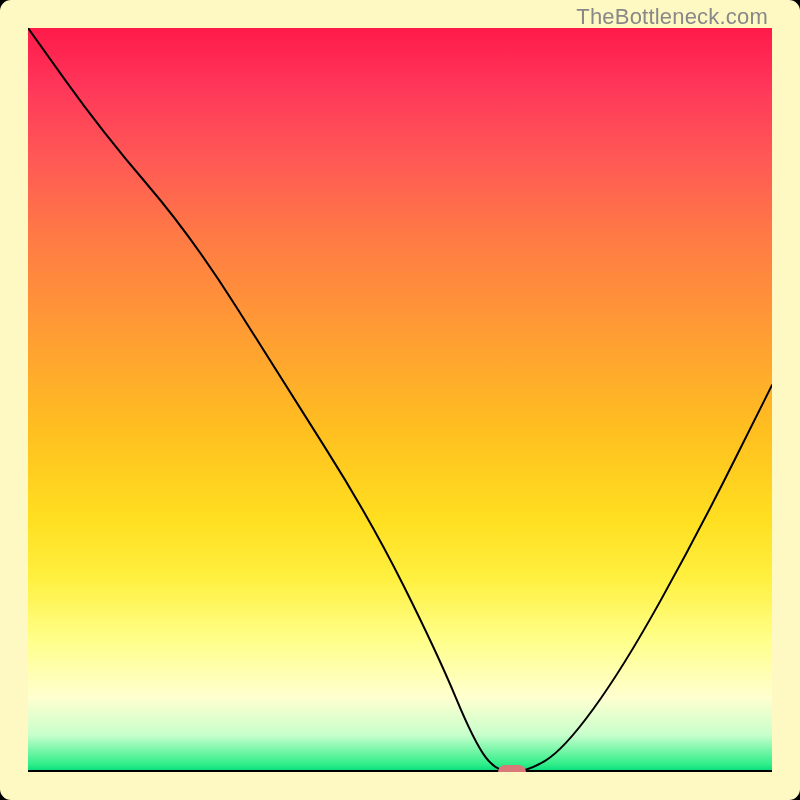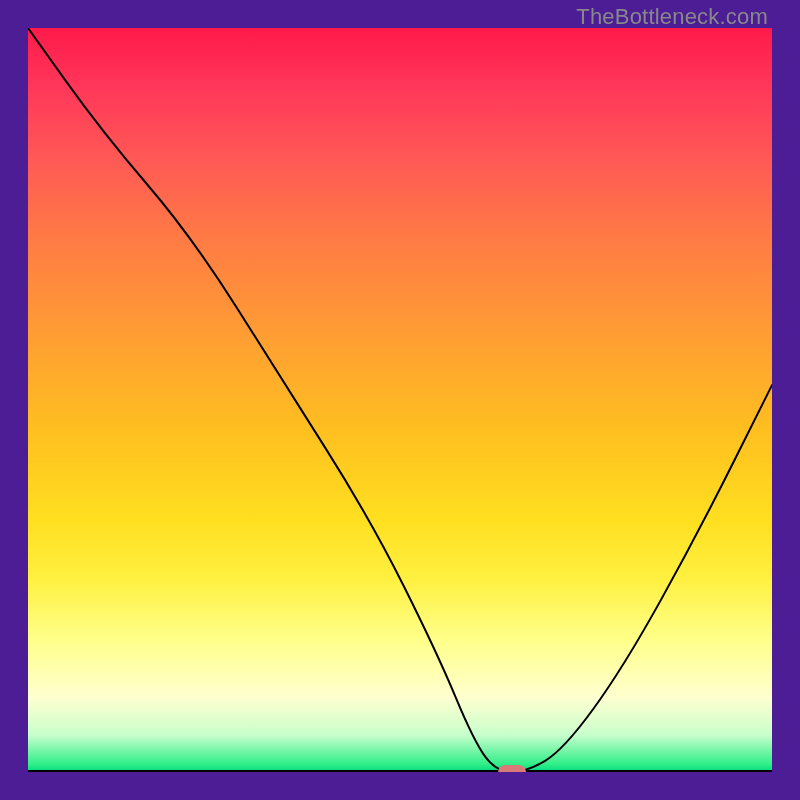--- a/index.html
+++ b/index.html
@@ -7,21 +7,22 @@
     padding: 0;
     width: 800px;
     height: 800px;
     background: #000;
     font-family: Arial, Helvetica, sans-serif;
   }
   .frame {
     width: 800px;
     height: 800px;
     position: relative;
-    background: #4c1d95;
+    background: #fef9c3;
+    border-radius: 11px;
   }
   .plot-area {
     position: absolute;
     left: 28px;
     top: 28px;
     width: 744px;
     height: 744px;
     
     background: linear-gradient(to bottom,
       #ff1a4a 0%,

